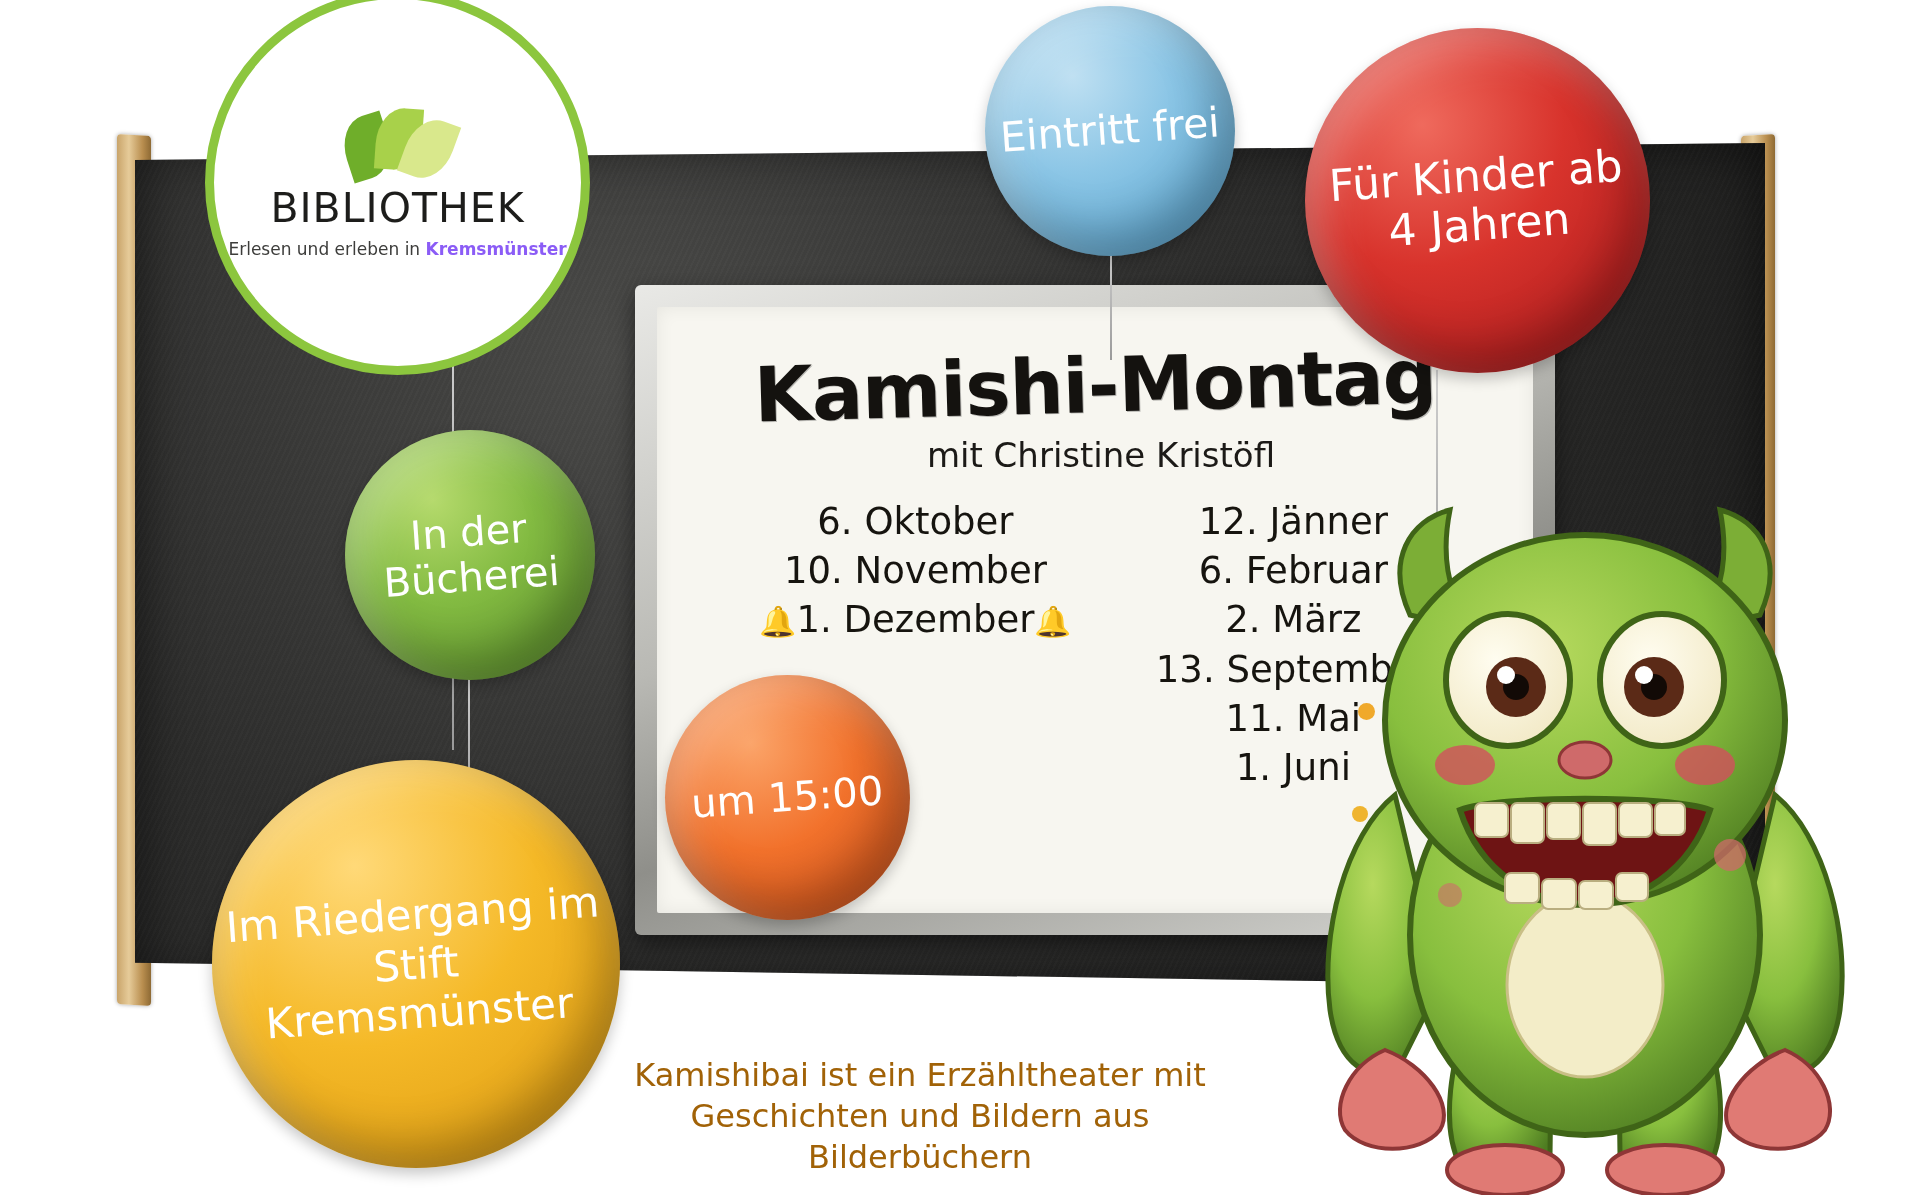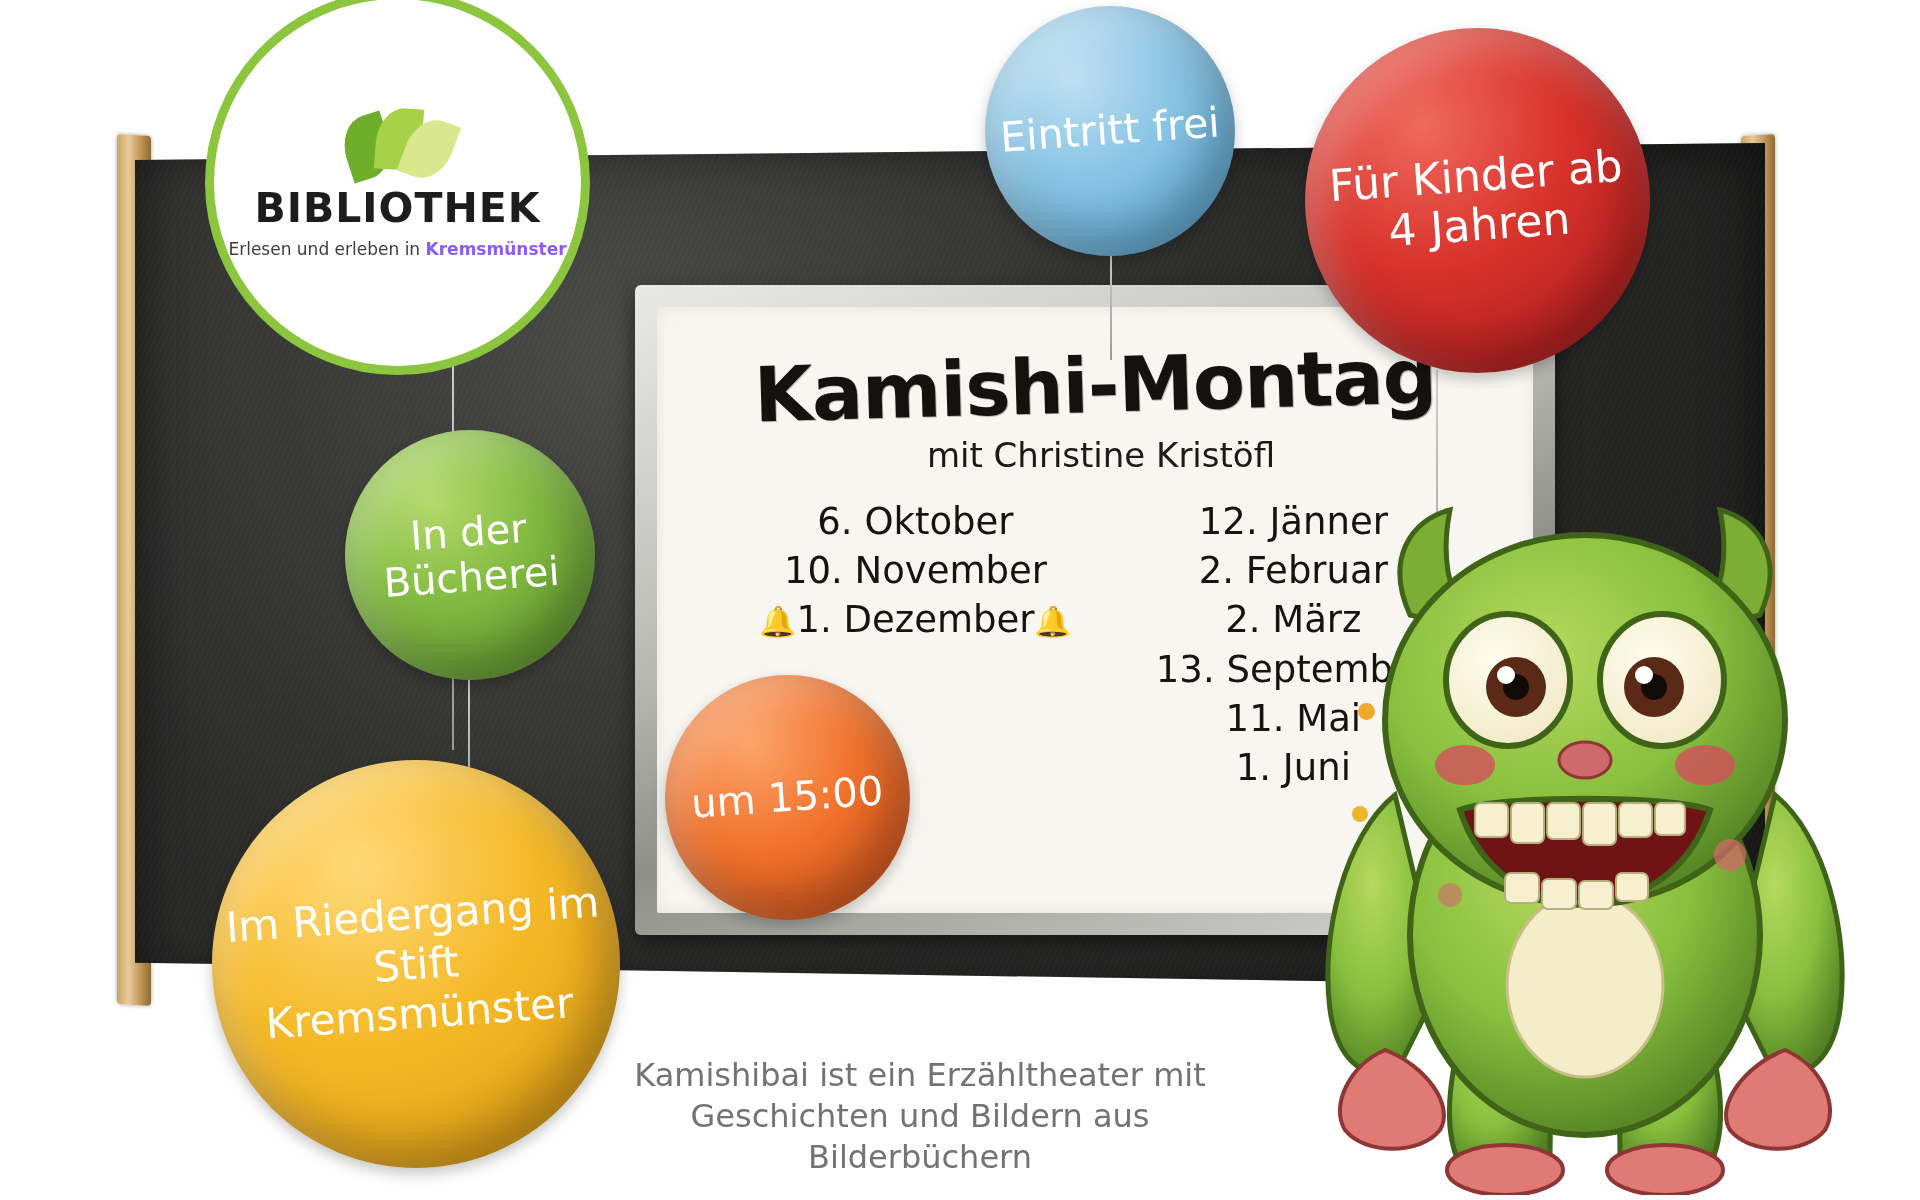--- a/index.html
+++ b/index.html
@@ -124,21 +124,21 @@
 
   
   .explain {
     position: absolute;
     left: 600px;
     top: 1055px;
     width: 640px;
     text-align: center;
     font-size: 32px;
     line-height: 1.28;
-    color: #737373;
+    color: #a16207;
   }
 
   
   .logo-circle {
     position: absolute;
     left: 205px;
     top: -10px;
     width: 385px;
     height: 385px;
     border-radius: 50%;
@@ -160,21 +160,21 @@
   .leaf {
     position: absolute;
     width: 46px; height: 62px;
     border-radius: 60% 0 60% 0;
   }
   .l1 { left: 6px; top: 10px; background:#6fae2a; transform: rotate(-18deg); }
   .l2 { left: 38px; top: 2px;  background:#a8d14a; transform: rotate(4deg); }
   .l3 { left: 68px; top: 12px; background:#d9e88c; transform: rotate(20deg); }
   .logo-word {
     font-size: 41px;
-    font-weight: 700;
+    font-weight: 400;
     letter-spacing: 1px;
     color: #1d1d1b;
   }
   .logo-tag {
     font-size: 17px;
     color: #3d3d3b;
     margin-top: 7px;
   }
   .logo-tag .hl { color: #8b5cf6; font-weight: 700; }
 
@@ -272,21 +272,21 @@
         <div class="dates">
           <div class="date-col">
             <div class="row">6. Oktober</div>
             <div class="row">10. November</div>
             <div class="row">
               <span class="bell">🔔</span><span>1. Dezember</span><span class="bell">🔔</span>
             </div>
           </div>
           <div class="date-col">
             <div class="row">12. Jänner</div>
-            <div class="row">2. Februar</div>
+            <div class="row">6. Februar</div>
             <div class="row">2. März</div>
             <div class="row">13. September</div>
             <div class="row">11. Mai</div>
             <div class="row">1. Juni</div>
           </div>
         </div>
 
       </div>
     </div>
   </div>

